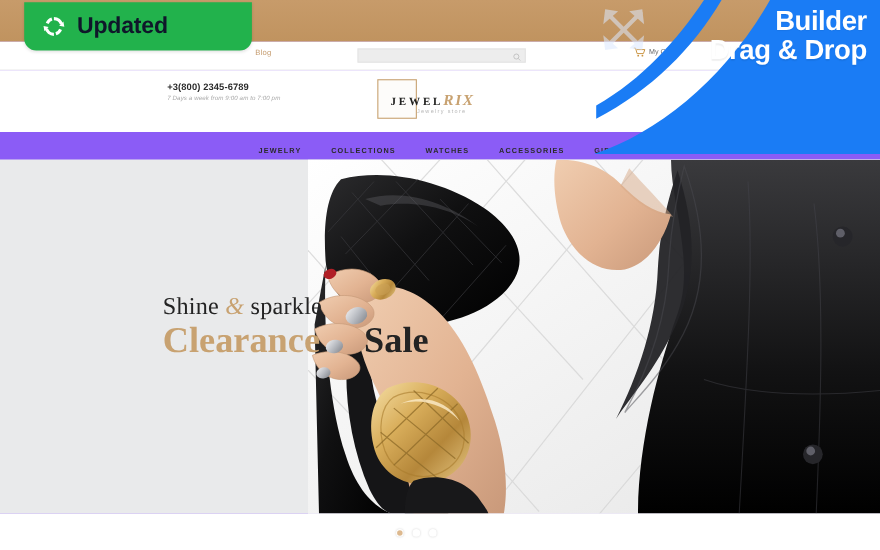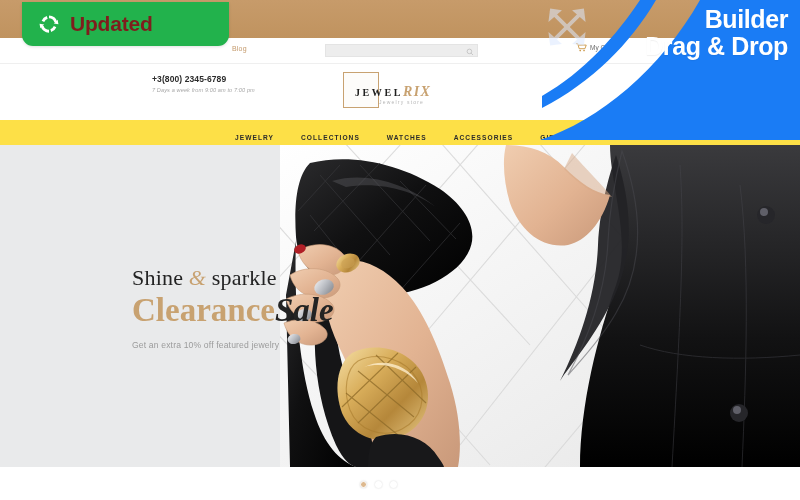--- a/index.html
+++ b/index.html
@@ -13,21 +13,21 @@
 
   
   .tan-strip {
     position:absolute; left:0; top:0; width:800px; height:38px;
     background:linear-gradient(180deg,#c79b6a 0%,#c0935f 100%);
   }
 
   
   .site {
     position:absolute; left:0; top:38px; width:800px; height:462px;
-    background:#fde047;
+    background:#8b5cf6;
   }
 
   
   .topbar {
     position:relative; height:26px; width:100%;
     border-bottom:1px solid #efefef;
     background:#ffffff;
   }
   .blog-link {
     position:absolute; left:232px; top:7px;
@@ -105,33 +105,33 @@
   
   .hero {
     position:absolute; left:0; top:107px; width:800px; height:322px;
     background:#e9eaeb; overflow:hidden;
   }
   .hero-photo {
     position:absolute; right:0; top:0; width:520px; height:322px; overflow:hidden;
     background:#f3f3f3;
   }
   .hero-copy {
-    position:absolute; left:132px; top:120px; width:260px;
+    position:absolute; left:148px; top:120px; width:260px;
   }
   .line1 {
     font-family:"Liberation Serif", serif; font-size:22px; color:#232323;
     letter-spacing:.2px; white-space:nowrap;
   }
   .amp { color:#c8a271; font-style:italic; }
   .line2 {
     font-family:"Liberation Serif", serif; font-size:33px; white-space:nowrap;
     margin-top:1px; line-height:1.12;
   }
   .clearance { color:#c8a271; font-weight:bold;text-align:right; }
-  .sale { color:#232323; font-style:italic; font-weight:bold; }
+  .sale { color:#232323; font-weight:bold;margin-left:40px; }
   .line3 {
     font-size:8.6px; color:#9b9b9b; margin-top:11px; letter-spacing:.15px; white-space:nowrap;
   }
   .dots {
     position:absolute; left:360px; top:443px; display:flex; gap:8px; align-items:center; z-index:6;
   }
   .dot { width:7px; height:7px; border-radius:50%; background:#ffffff; box-shadow:0 0 2px rgba(0,0,0,.18); }
   .dot.active { background:#ddb98f; border:1.5px solid #fff; }
 
   
@@ -141,21 +141,21 @@
 
   
   .badge-updated {
     position:absolute; left:22px; top:2px; width:207px; height:44px;
     background:#22b24c; border-radius:0 0 11px 11px;
     display:flex; align-items:center; gap:9px; padding-left:15px;
     box-shadow:0 1px 3px rgba(0,0,0,.12); z-index:30;
   }
   .badge-updated .ico { width:24px; height:24px; flex:0 0 24px; }
   .badge-updated .txt {
-    color:#7f1d1d; font-size:21px; font-weight:bold; letter-spacing:-.2px;
+    color:#0f172a; font-size:21px; font-weight:bold; letter-spacing:-.2px;
   }
 
   
   .ribbon {
     position:absolute; right:0; top:0; width:260px; height:140px; z-index:25;
     overflow:hidden; pointer-events:none;
   }
   .ribbon svg { position:absolute; left:0; top:0; }
   .ribbon-text {
     position:absolute; right:12px; top:6px; text-align:right;
@@ -354,21 +354,20 @@
           </g>
           <path d="M84 222 C104 212 128 220 138 238 C126 224 104 216 84 222 Z" fill="#fceccb" opacity=".8"></path>
 
           <path d="M96 292 C120 284 146 292 158 312 C164 320 164 322 164 322 L88 322 C88 308 90 298 96 292 Z" fill="#18181a"></path>
         </svg>
       </div>
 
       <div class="hero-copy">
         <div class="line1"><span>Shine </span><span class="amp">&amp;</span><span> sparkle</span></div>
         <div class="line2"><span class="clearance">Clearance</span><span class="sale">Sale</span></div>
-        <div class="line3">Get an extra 10% off featured jewelry</div>
       </div>
     </div>
 
     <div class="dots">
       <span class="dot active"></span>
       <span class="dot"></span>
       <span class="dot"></span>
     </div>
 
     <div class="below"></div>

